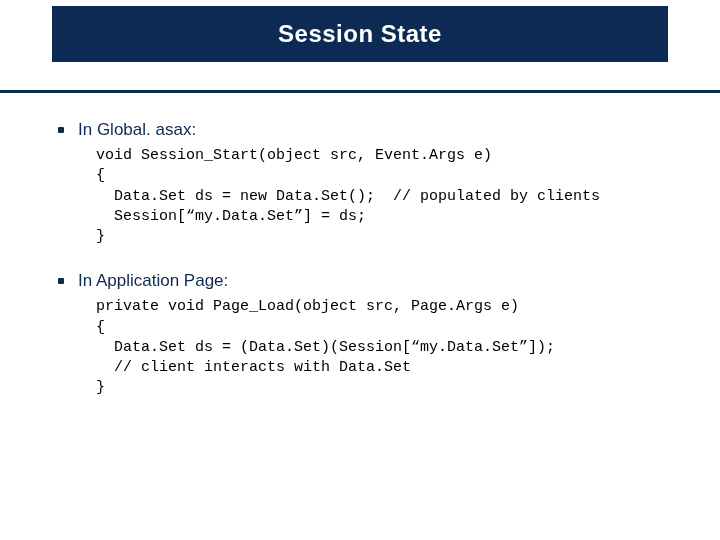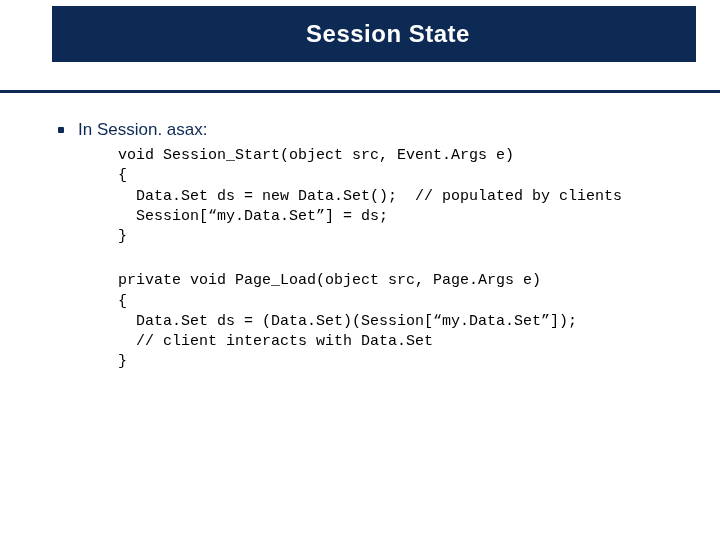--- a/index.html
+++ b/index.html
@@ -20,21 +20,20 @@
   .title-bar {
     position: absolute;
     top: 6px;
     left: 52px;
     width: 616px;
     height: 56px;
     background: #0d2a55;
     display: flex;
     align-items: center;
     justify-content: center;
-    padding-left: 28px;
   }
   .title-bar .title {
     color: #ffffff;
     font-weight: bold;
     font-size: 24px;
     letter-spacing: 0.5px;
   }
   .accent-line {
     position: absolute;
     top: 90px;
@@ -67,46 +66,50 @@
   .bullet-text {
     font-size: 17px;
     color: #0d2a55;
   }
   .code-block {
     font-family: "Courier New", Courier, monospace;
     font-size: 15px;
     line-height: 1.35;
     color: #000000;
     white-space: pre;
-    margin: 6px 0 24px 60px;
+    margin: 6px 0 24px 38px;
   }
 </style>
 </head>
 <body>
 
 <div class="slide">
 
   <div class="title-bar">
     <span class="title">Session State</span>
   </div>
 
   <div class="accent-line"></div>
 
   <div class="body">
 
     <div class="bullet-row">
       <div class="bullet-dot"></div>
-      <div class="bullet-text">In Session. asax:</div>
+      <div class="bullet-text">In Global. asax:</div>
     </div>
     <div class="code-block">void Session_Start(object src, Event.Args e)
 {
   Data.Set ds = new Data.Set();  // populated by clients
   Session[“my.Data.Set”] = ds;
 }</div>
 
+    <div class="bullet-row">
+      <div class="bullet-dot"></div>
+      <div class="bullet-text">In Application Page:</div>
+    </div>
     <div class="code-block">private void Page_Load(object src, Page.Args e)
 {
   Data.Set ds = (Data.Set)(Session[“my.Data.Set”]);
   // client interacts with Data.Set
 }</div>
 
   </div>
 
 </div>
 

